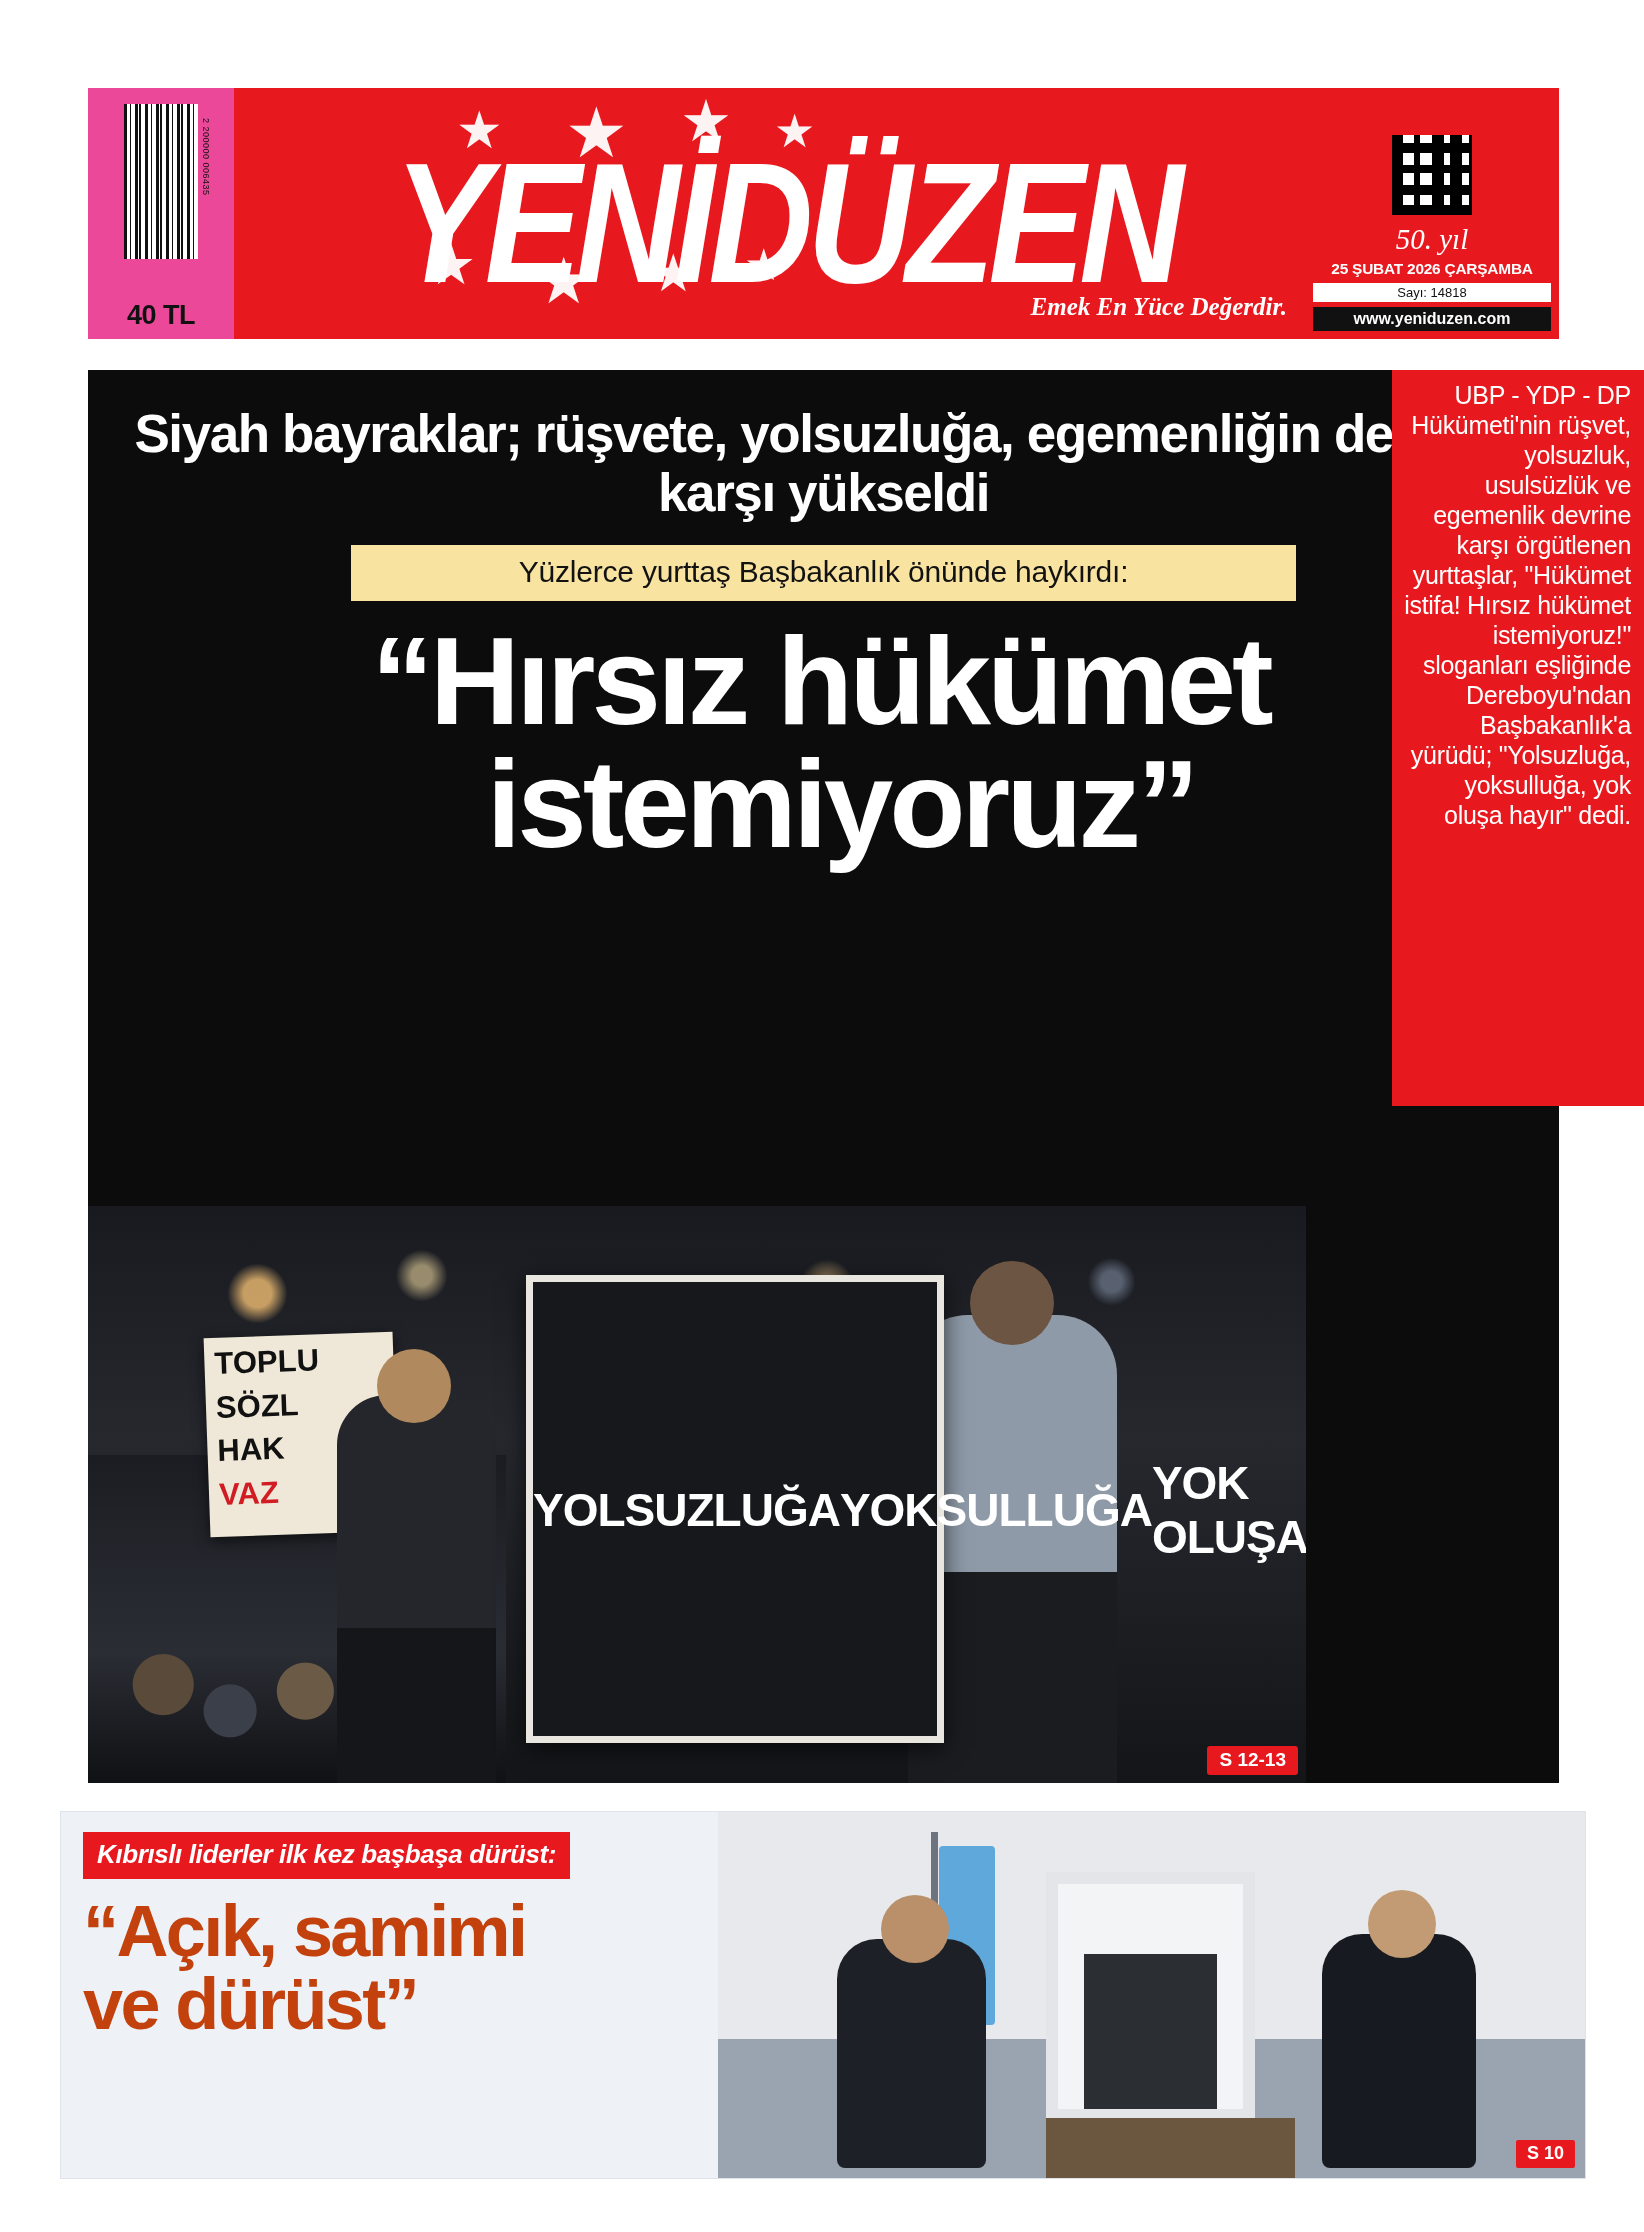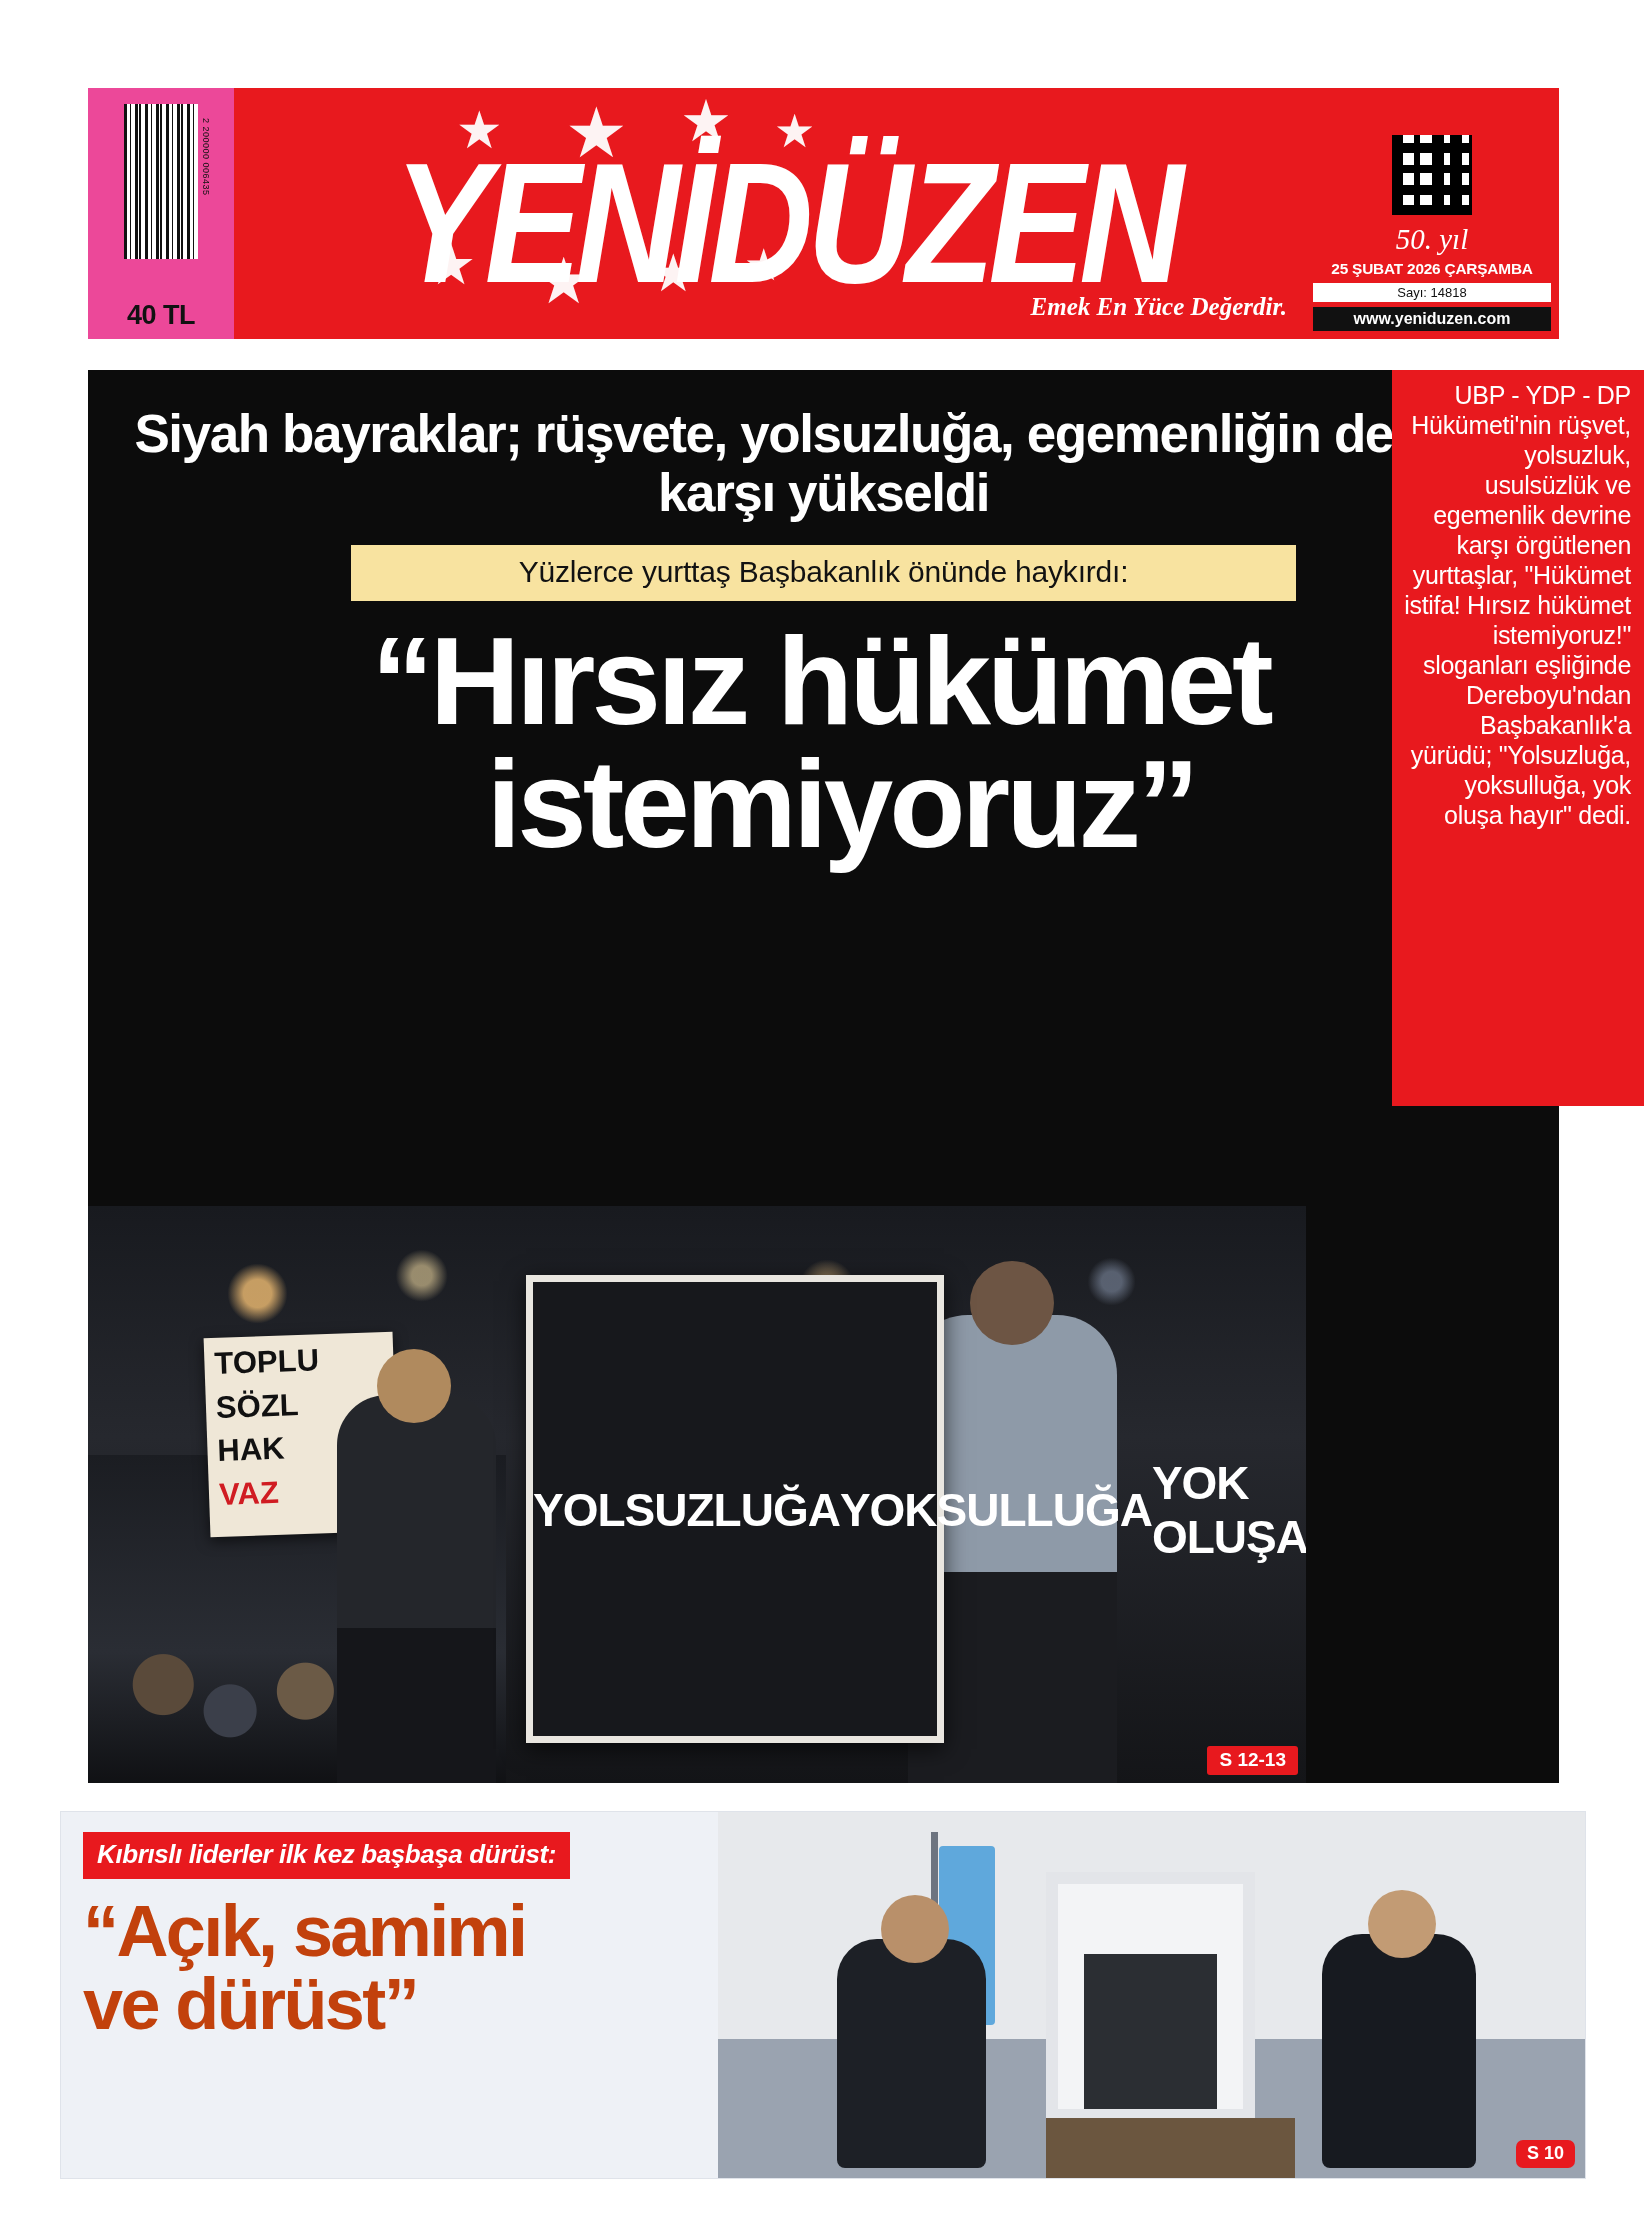--- a/index.html
+++ b/index.html
@@ -361,21 +361,21 @@
   .bp-man-left::before{ content:""; position:absolute; left:44px; top:-44px; width:68px; height:68px; background:#b9906a; border-radius:50%; }
   .bp-man-right {
     position:absolute; right: 109px; bottom: 10px; width: 154px; height: 234px;
     background: #171a20; border-radius: 40px 40px 8px 8px;
   }
   .bp-man-right::before{ content:""; position:absolute; left:46px; top:-44px; width:68px; height:68px; background:#c29b74; border-radius:50%; }
   .bp-table { position:absolute; left: 328px; bottom: 0; width: 249px; height: 60px; background:#6b563f; }
   .bottom-ref {
     position: absolute; right: 10px; bottom: 10px;
     background: #e8191e; color: #fff; font-weight: bold; font-size: 18px;
-    padding: 3px 11px 4px 11px; border-radius: 7px;
+    padding: 3px 11px 4px 11px; border-radius: 2px;
   }
 </style>
 </head>
 <body>
 
 <div class="page">
 
   <div class="masthead">
 
     <div class="masthead-left">

